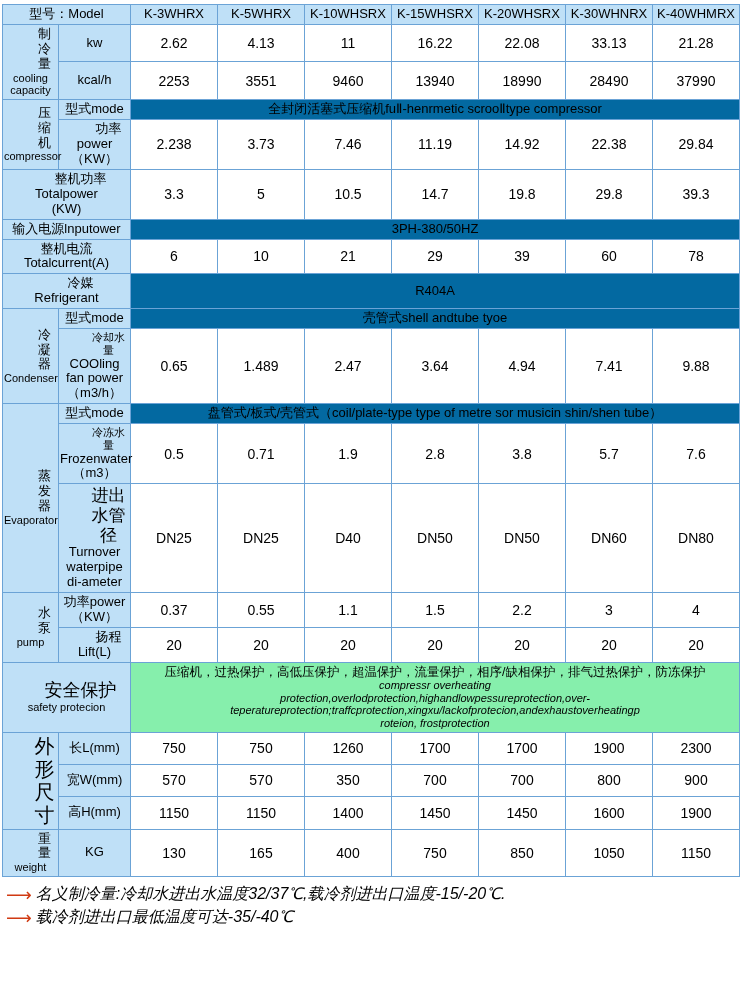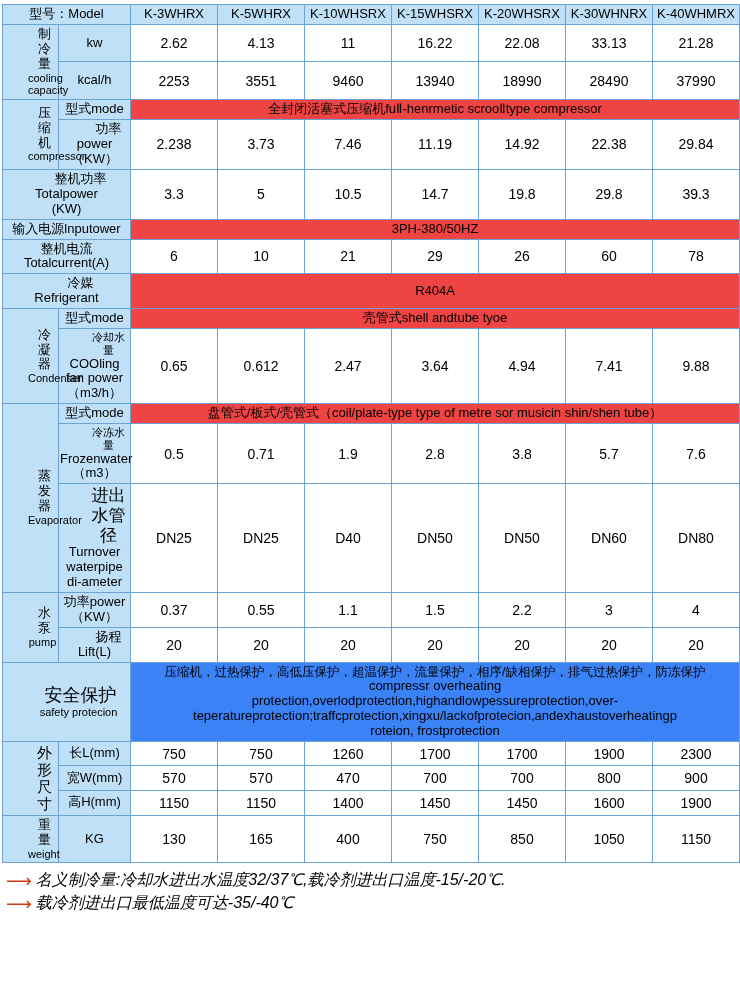--- a/index.html
+++ b/index.html
@@ -26,55 +26,55 @@
     line-height:1.15;
   }
   
   col.c-lab1{width:56px;}
   col.c-lab2{width:72px;}
   col.c-dat{width:87px;}
 
   .hdr{background:#bfe0f7; font-weight:normal;}
   .lab{background:#bfe0f7;}
   .val{background:#ffffff;}
-  .wide{background:#ef4444;}
+  .wide{background:#0369a1;}
   .cn{font-size:13px;padding-left:28px;}
   .small{font-size:10px;margin-left:42px;}
   .lab .cn{display:block;}
   .lab .en{display:block;}
   .protect-text{
-    background:#3b82f6;
+    background:#86efac;
     font-size:11.5px;
     line-height:1.45;
     padding:4px 6px;
     text-align:center;
   }
   .protect-text .l1{font-size:12.5px;}
-  .protect-text .l2{font-size:13px;}
+  .protect-text .l2{font-size:11px;font-style:italic;}
 
   .footer{
     margin:6px 0 0 6px;
     font-size:16px;
     line-height:1.35;
     color:#000;
   }
   .footer .row{display:flex; align-items:flex-start;}
   .footer .arrow{
     color:#d03a12;
     font-size:18px;
     line-height:1;
     margin-right:4px;
     margin-top:3px;
     flex:0 0 auto;
   }
   .footer .ftxt{flex:1 1 auto;font-style:italic;}
   .r1{margin-bottom:1px;}
   .val.num{font-size:14px;}
   .unitlab{font-size:12px;margin-top:20px;}
-  .labsmall{font-size:11px; line-height:1.15;padding-left:24px;}
+  .labsmall{font-size:11px; line-height:1.15;}
   .labxs{font-size:9.5px; line-height:1.1;}
   .modelhdr{font-size:13px;}
 </style>
 </head>
 <body>
 
 <div class="sheet">
 
 <table class="spec">
   <colgroup>
@@ -168,21 +168,21 @@
     <td class="lab unitlab" colspan="2">输入电源lnputower</td>
     <td class="wide" colspan="7">3PH-380/50HZ</td>
   </tr>
 
   <tr>
     <td class="lab small" colspan="2">整机电流Totalcurrent(A)</td>
     <td class="val num">6</td>
     <td class="val num">10</td>
     <td class="val num">21</td>
     <td class="val num">29</td>
-    <td class="val num">26</td>
+    <td class="val num">39</td>
     <td class="val num">60</td>
     <td class="val num">78</td>
   </tr>
 
   <tr>
     <td class="lab" colspan="2">
       <span class="cn">冷媒</span><span class="en" style="display:inline">Refrigerant</span>
     </td>
     <td class="wide" colspan="7">R404A</td>
   </tr>
@@ -195,21 +195,21 @@
     <td class="lab unitlab">型式mode</td>
     <td class="wide" colspan="7">壳管式shell andtube tyoe</td>
   </tr>
   <tr>
     <td class="lab labxs">
       <span class="cn" style="font-size:11px">冷却水量</span>
       <span class="en">COOling fan power</span>
       <span class="en">（m3/h）</span>
     </td>
     <td class="val num">0.65</td>
-    <td class="val num">0.612</td>
+    <td class="val num">1.489</td>
     <td class="val num">2.47</td>
     <td class="val num">3.64</td>
     <td class="val num">4.94</td>
     <td class="val num">7.41</td>
     <td class="val num">9.88</td>
   </tr>
 
   <tr>
     <td class="lab" rowspan="3">
       <span class="cn">蒸发器</span>
@@ -286,36 +286,36 @@
       <div class="l1">压缩机，过热保护，高低压保护，超温保护，流量保护，相序/缺相保护，排气过热保护，防冻保护</div>
       <div class="l2">compressr overheating</div>
       <div class="l2">protection,overlodprotection,highandlowpessureprotection,over-</div>
       <div class="l2">teperatureprotection;traffcprotection,xingxu/lackofprotecion,andexhaustoverheatingp</div>
       <div class="l2">roteion,     frostprotection</div>
     </td>
   </tr>
 
   <tr>
     <td class="lab" rowspan="3">
-      <span class="cn" style="font-size:15px">外形尺寸</span>
+      <span class="cn" style="font-size:20px">外形尺寸</span>
     </td>
     <td class="lab unitlab">长L(mm)</td>
     <td class="val num">750</td>
     <td class="val num">750</td>
     <td class="val num">1260</td>
     <td class="val num">1700</td>
     <td class="val num">1700</td>
     <td class="val num">1900</td>
     <td class="val num">2300</td>
   </tr>
   <tr>
     <td class="lab unitlab">宽W(mm)</td>
     <td class="val num">570</td>
     <td class="val num">570</td>
-    <td class="val num">470</td>
+    <td class="val num">350</td>
     <td class="val num">700</td>
     <td class="val num">700</td>
     <td class="val num">800</td>
     <td class="val num">900</td>
   </tr>
   <tr>
     <td class="lab unitlab">高H(mm)</td>
     <td class="val num">1150</td>
     <td class="val num">1150</td>
     <td class="val num">1400</td>

